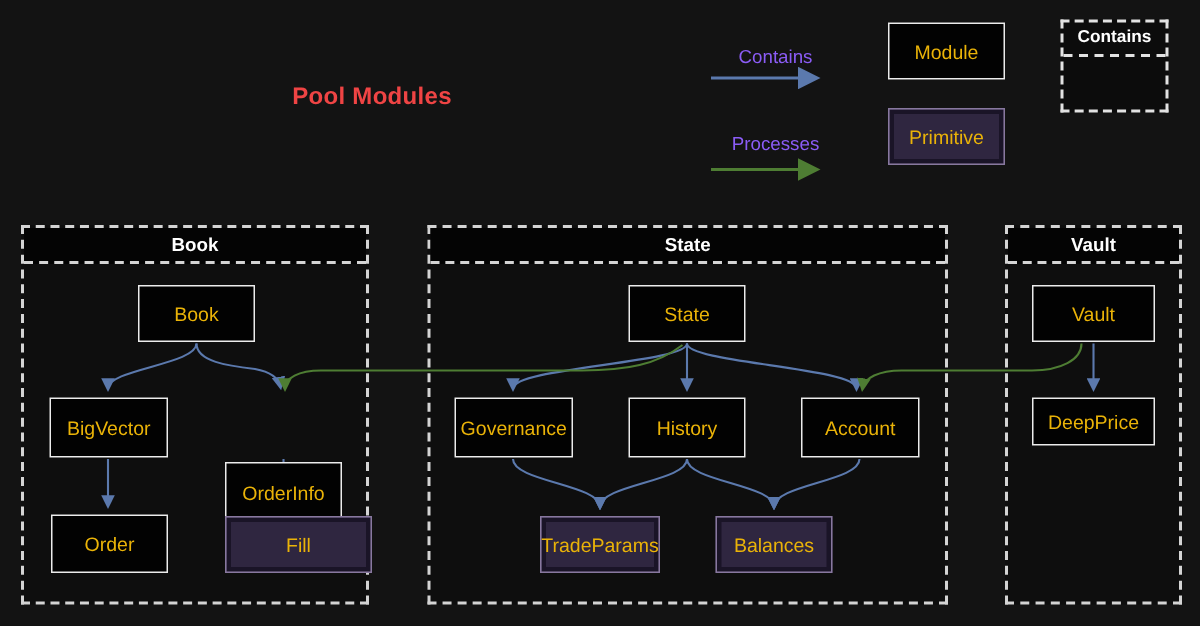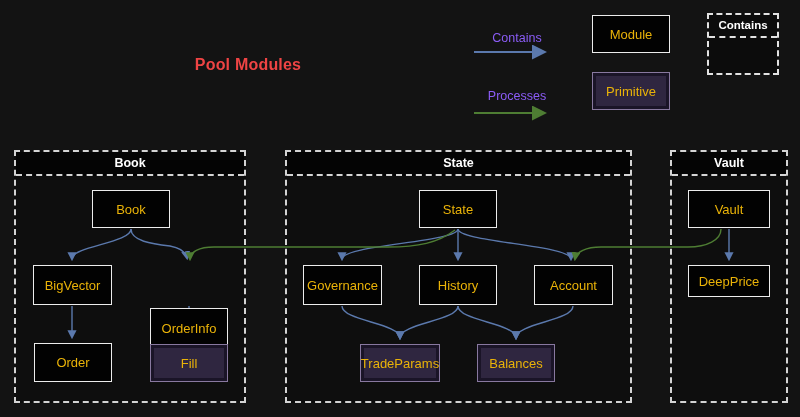--- a/index.html
+++ b/index.html
@@ -110,21 +110,21 @@
     <g stroke="#4e7d33" stroke-width="1.4" fill="none">
       <path d="M455,230 C438,243 418,247 388,247 L214,247 C199,247 190,252 190,259" marker-end="url(#ag)"></path>
       <path d="M721,229 C721,240 707,247 688,247 L601,247 C586,247 576,252 575,259" marker-end="url(#ag)"></path>
     </g>
   </svg>
 
   <div class="node module" style="left:92px;top:190px;width:78px;height:38px;">Book</div>
   <div class="node module" style="left:33px;top:265px;width:79px;height:40px;">BigVector</div>
   <div class="node module" style="left:150px;top:265px;width:78px;height:40px;margin-top:43px;">OrderInfo</div>
   <div class="node module" style="left:34px;top:343px;width:78px;height:39px;">Order</div>
-  <div class="node primitive" style="left:150px;top:344px;width:78px;height:38px;">Fill</div>
+  <div class="node primitive" style="left:150px;top:344px;width:98px;height:38px;">Fill</div>
 
   <div class="node module" style="left:419px;top:190px;width:78px;height:38px;">State</div>
   <div class="node module" style="left:303px;top:265px;width:79px;height:40px;">Governance</div>
   <div class="node module" style="left:419px;top:265px;width:78px;height:40px;">History</div>
   <div class="node primitive" style="left:360px;top:344px;width:80px;height:38px;">TradeParams</div>
   <div class="node module" style="left:534px;top:265px;width:79px;height:40px;">Account</div>
   <div class="node primitive" style="left:477px;top:344px;width:78px;height:38px;">Balances</div>
 
   <div class="node module" style="left:688px;top:190px;width:82px;height:38px;">Vault</div>
   <div class="node module" style="left:688px;top:265px;width:82px;height:32px;">DeepPrice</div>

